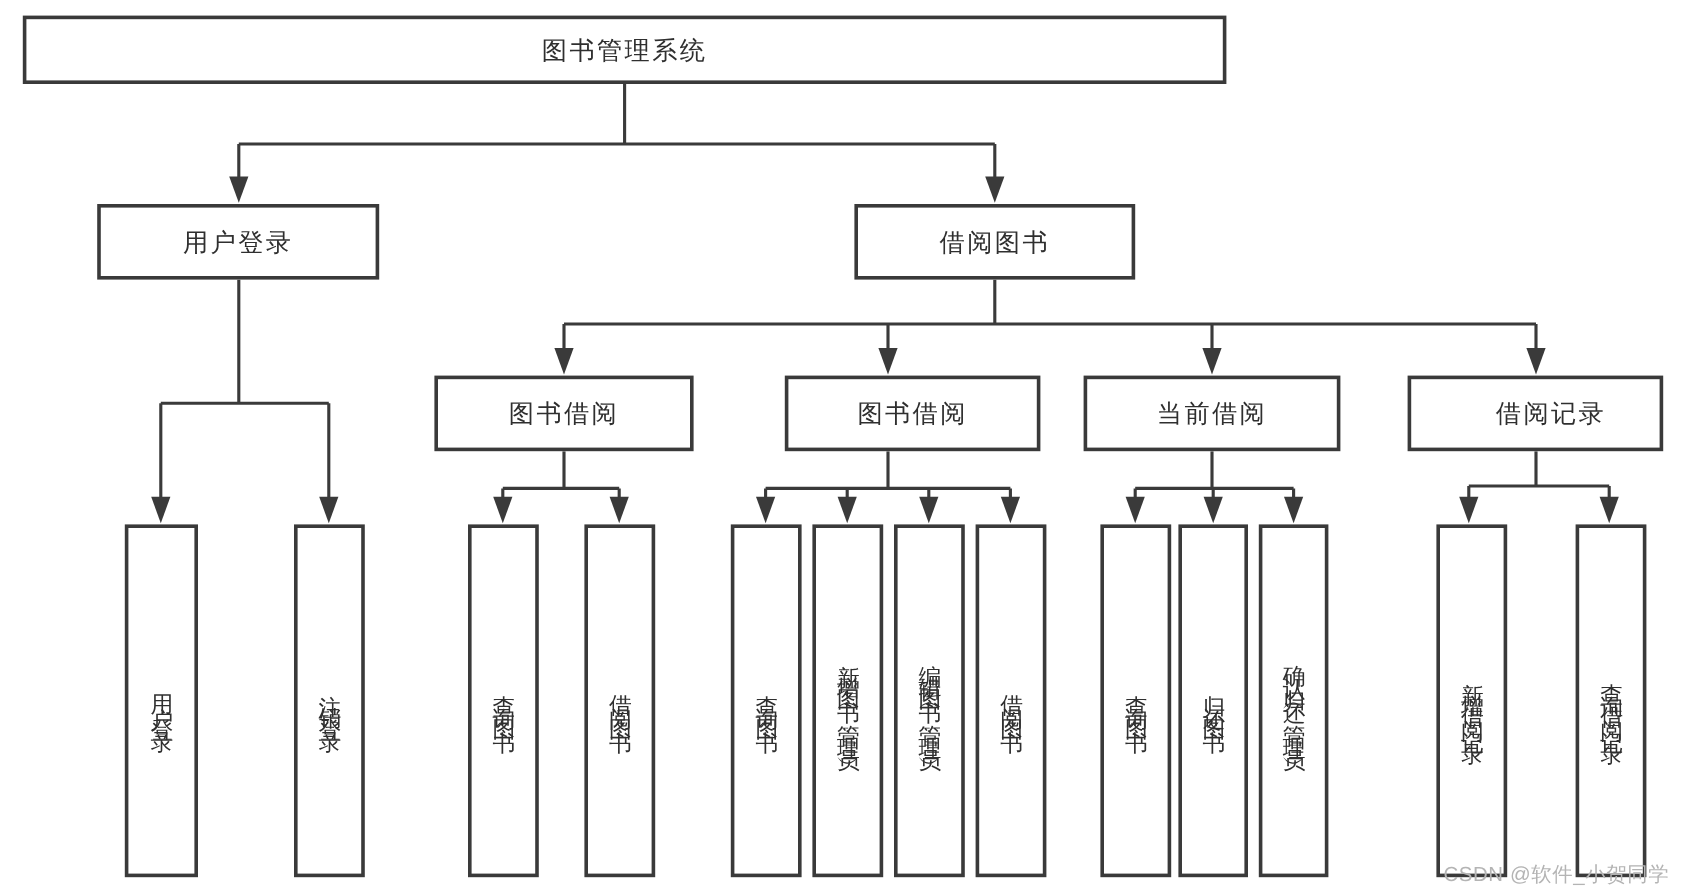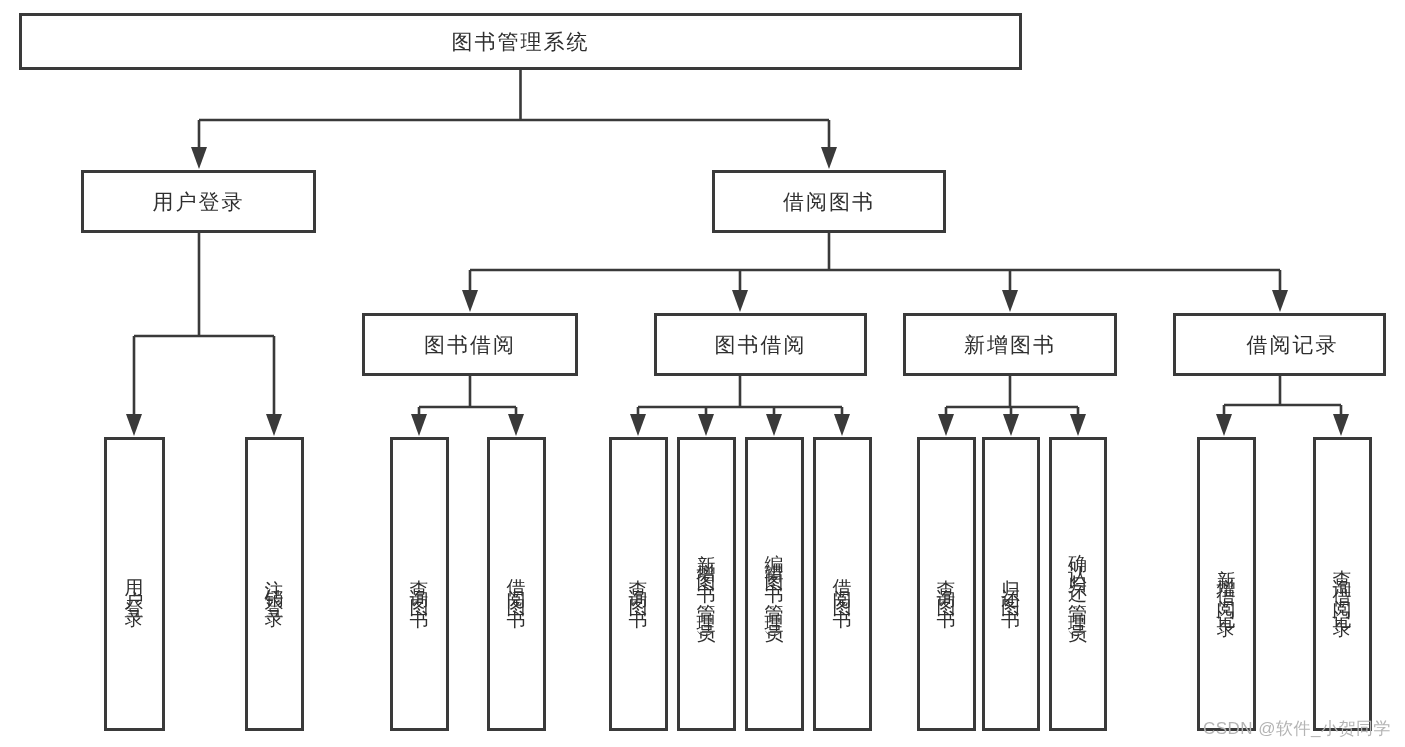--- a/index.html
+++ b/index.html
@@ -107,21 +107,21 @@
     <span>借阅图书</span>
   </div>
 
   <div class="node hbox" style="left:362px; top:313px; width:216px; height:63px;">
     <span>图书借阅</span>
   </div>
   <div class="node hbox" style="left:633px; top:313px; width:213px; height:63px;margin-left:21px;">
     <span>图书借阅</span>
   </div>
   <div class="node hbox" style="left:903px; top:313px; width:214px; height:63px;">
-    <span>新增图书</span>
+    <span>当前借阅</span>
   </div>
   <div class="node hbox" style="left:1173px; top:313px; width:213px; height:63px;padding-left:26px;">
     <span>借阅记录</span>
   </div>
 
   <div class="node vbox" style="left:104px; top:437px; width:61px; height:294px;">
     <span>用户登录</span>
   </div>
   <div class="node vbox" style="left:245px; top:437px; width:59px; height:294px;">
     <span>注销登录</span>

